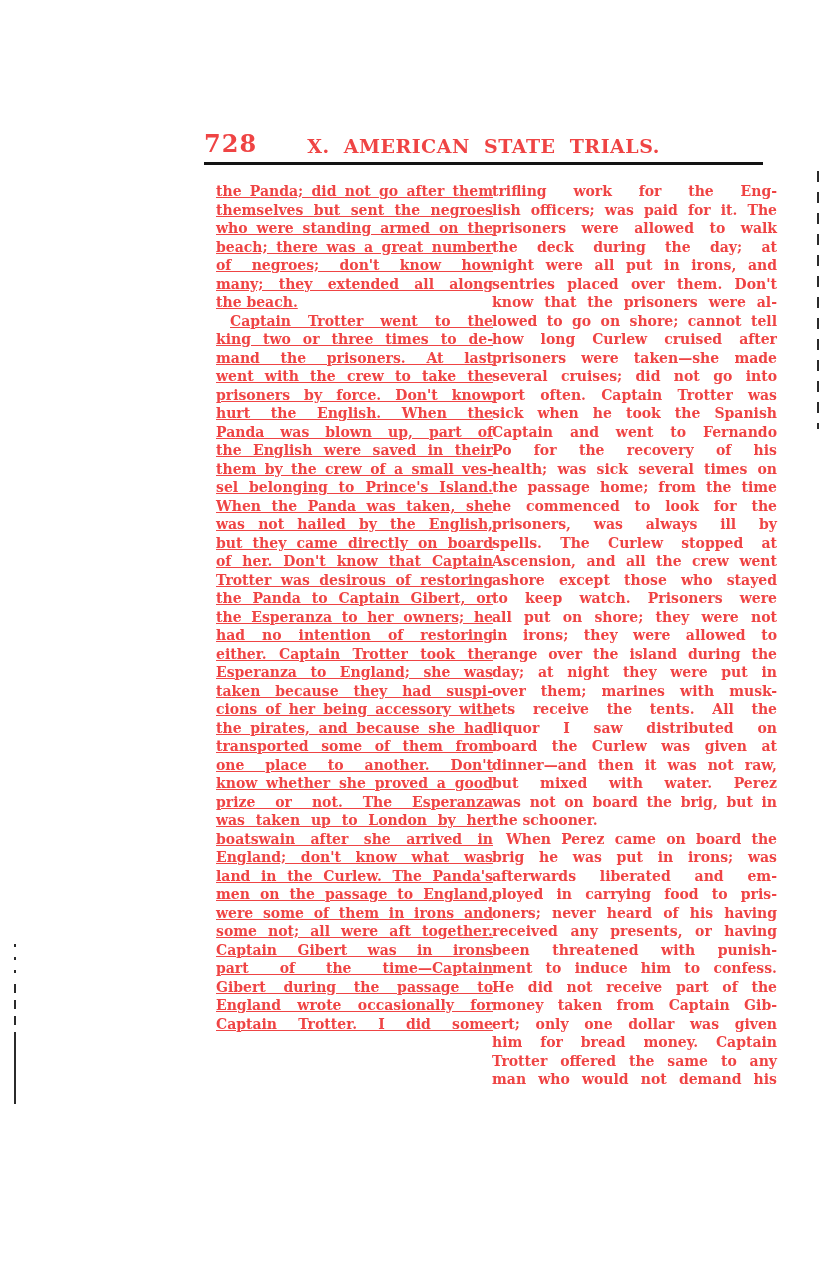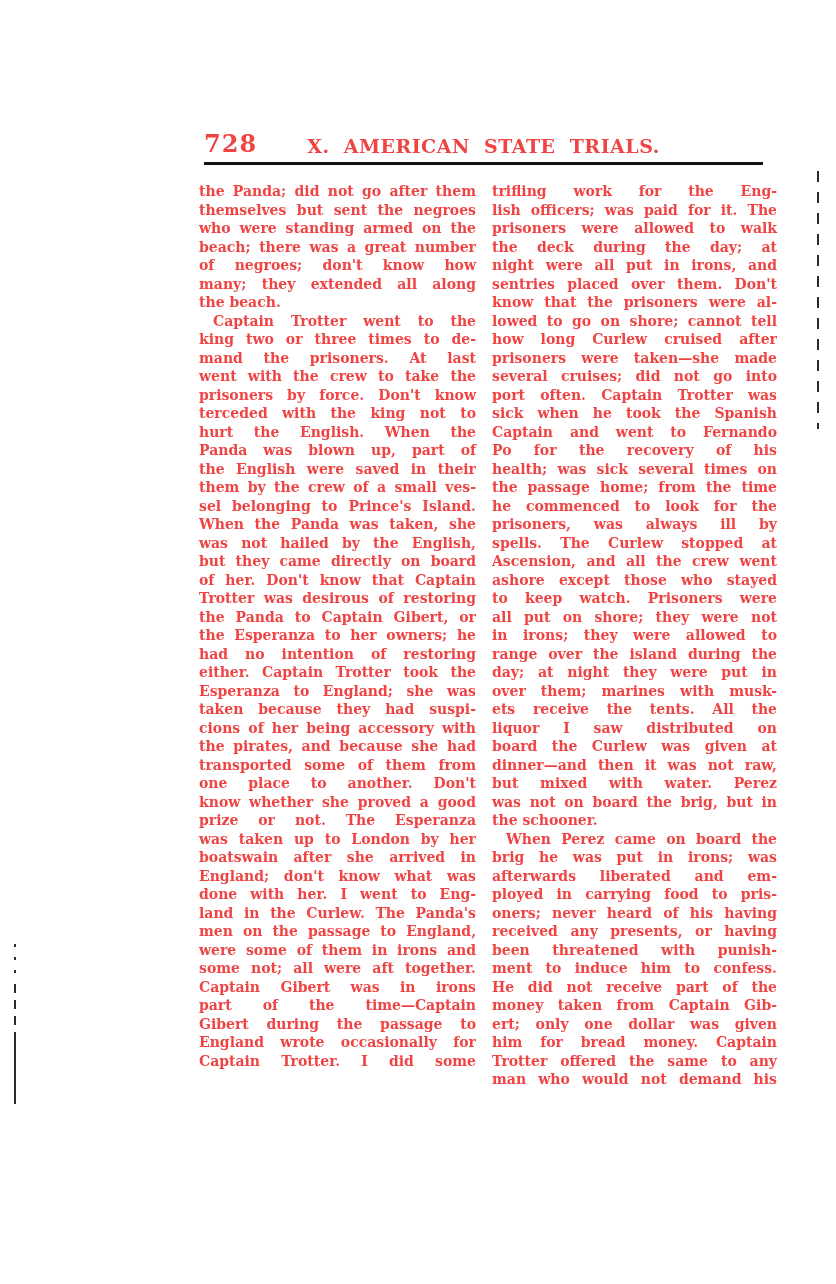--- a/index.html
+++ b/index.html
@@ -22,21 +22,21 @@
     white-space:nowrap;
   }
   .hrule {
     position:absolute; left:204px; top:162px; width:559px; height:3px;
     background:#131313;
   }
   .col {
     position:absolute; top:182px;
     font-size:14px; font-weight:bold; line-height:18.5px;
   }
-  .col-left  { left:199px; width:277px; }
+  .col-left  { left:216px; width:277px;text-decoration:underline; }
   .col-right { left:492px; width:285px; }
   .tline {
     height:18.5px;
     text-align:justify;
     text-align-last:justify;
   }
   .tline.pend  { text-align-last:left; }
   .tline.indent{ text-indent:14px; }
   
   .art { position:absolute; width:2px; background-color:transparent; }
@@ -74,21 +74,20 @@
       <div class="tline">who were standing armed on the</div>
       <div class="tline">beach; there was a great number</div>
       <div class="tline">of negroes; don't know how</div>
       <div class="tline">many; they extended all along</div>
       <div class="tline pend">the beach.</div>
       <div class="tline indent">Captain Trotter went to the</div>
       <div class="tline">king two or three times to de-</div>
       <div class="tline">mand the prisoners. At last</div>
       <div class="tline">went with the crew to take the</div>
       <div class="tline">prisoners by force. Don't know</div>
-      <div class="tline">terceded with the king not to</div>
       <div class="tline">hurt the English. When the</div>
       <div class="tline">Panda was blown up, part of</div>
       <div class="tline">the English were saved in their</div>
       <div class="tline">them by the crew of a small ves-</div>
       <div class="tline">sel belonging to Prince's Island.</div>
       <div class="tline">When the Panda was taken, she</div>
       <div class="tline">was not hailed by the English,</div>
       <div class="tline">but they came directly on board</div>
       <div class="tline">of her. Don't know that Captain</div>
       <div class="tline">Trotter was desirous of restoring</div>
@@ -100,21 +99,20 @@
       <div class="tline">taken because they had suspi-</div>
       <div class="tline">cions of her being accessory with</div>
       <div class="tline">the pirates, and because she had</div>
       <div class="tline">transported some of them from</div>
       <div class="tline">one place to another. Don't</div>
       <div class="tline">know whether she proved a good</div>
       <div class="tline">prize or not. The Esperanza</div>
       <div class="tline">was taken up to London by her</div>
       <div class="tline">boatswain after she arrived in</div>
       <div class="tline">England; don't know what was</div>
-      <div class="tline">done with her. I went to Eng-</div>
       <div class="tline">land in the Curlew. The Panda's</div>
       <div class="tline">men on the passage to England,</div>
       <div class="tline">were some of them in irons and</div>
       <div class="tline">some not; all were aft together.</div>
       <div class="tline">Captain Gibert was in irons</div>
       <div class="tline">part of the time—Captain</div>
       <div class="tline">Gibert during the passage to</div>
       <div class="tline">England wrote occasionally for</div>
       <div class="tline">Captain Trotter. I did some</div>
     </div>

